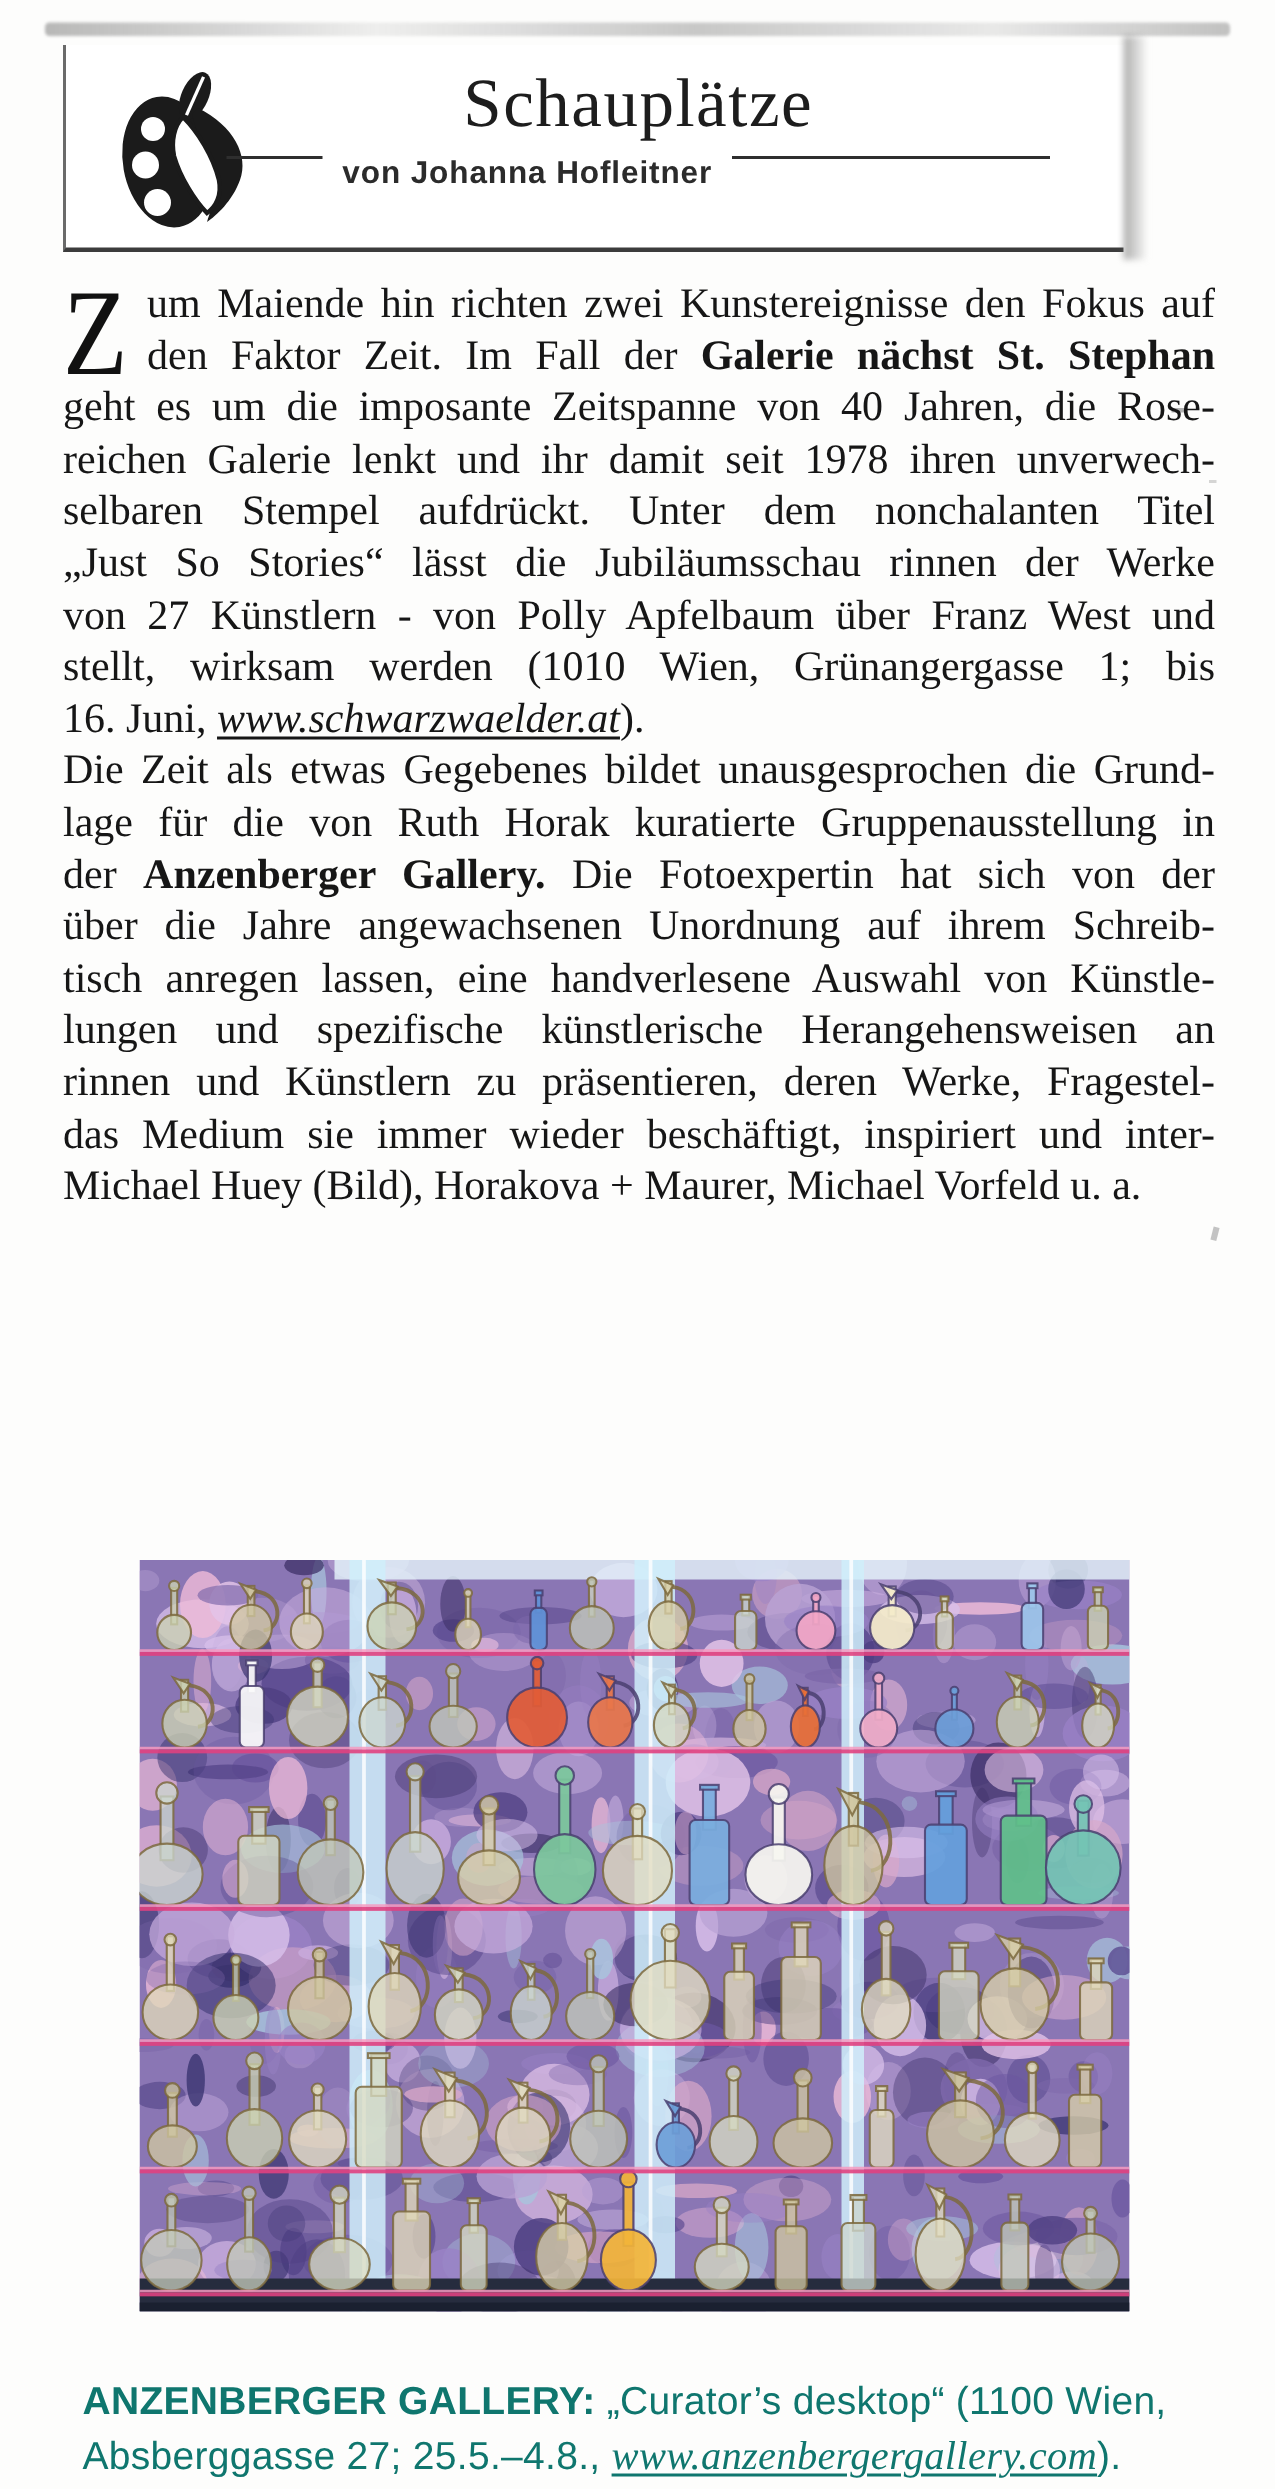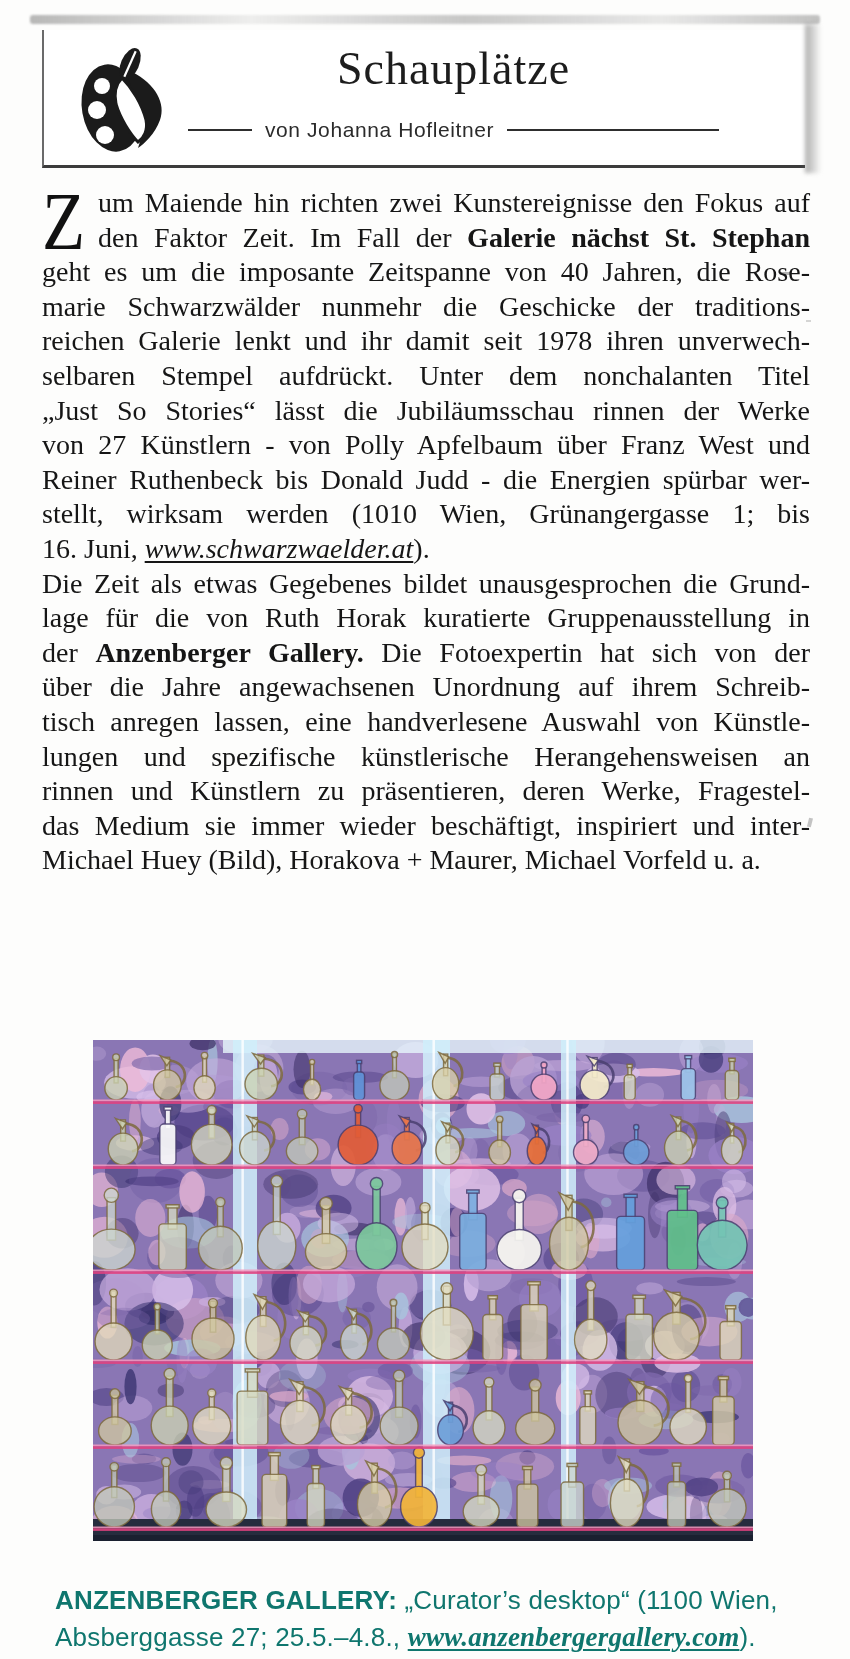--- a/index.html
+++ b/index.html
@@ -10,29 +10,29 @@
   
   .scan-top{position:absolute;left:30px;top:15px;width:790px;height:9px;border-radius:3px;
     background:linear-gradient(90deg,rgba(115,115,115,.50),rgba(170,170,170,.18) 28%,rgba(125,125,125,.42) 55%,rgba(160,160,160,.22) 80%,rgba(120,120,120,.45));
     filter:blur(1.2px);}
   .speck{position:absolute;background:#8a8a8a;opacity:.65;}
   .speck.s1{left:781px;top:272px;width:10px;height:3px;}
   .speck.s2{left:806px;top:320px;width:5px;height:2px;opacity:.35;}
   .speck.s3{left:808px;top:818px;width:4px;height:9px;transform:rotate(14deg);opacity:.5;}
 
   
-  #header-box{position:absolute;left:42px;top:30px;width:763px;height:138px;background:#fff;
+  #header-box{position:absolute;left:42px;top:30px;width:707px;height:138px;background:#fff;
     border-bottom:3px solid #3c3c3c;border-left:2px solid #6a6a6a;box-sizing:border-box;}
   #header-box::after{content:'';position:absolute;right:-15px;top:-6px;bottom:-8px;width:15px;
     background:linear-gradient(90deg,rgba(105,105,105,.55),rgba(190,190,190,.12));filter:blur(2px);}
   #header-inner{position:absolute;inset:0;padding-left:58px;}
   #palette-wrap{position:absolute;left:28px;top:12px;width:100px;height:115px;}
   .col-title{margin-top:12px;text-align:center;font-size:46px;letter-spacing:1px;color:#1d1d1d;
     font-family:"Liberation Serif",serif;font-weight:500;}
-  .byline-row{display:flex;align-items:center;justify-content:center;margin-top:23px;gap:13px;}
+  .byline-row{display:flex;align-items:flex-start;justify-content:center;margin-top:9px;gap:13px;font-weight:bold;}
   .rule{border-top:2.2px solid #2e2e2e;height:0;}
   .rule.left{width:64px;}
   .rule.right{width:212px;}
   .byline{font-family:"Liberation Sans",sans-serif;font-size:21px;color:#2b2b2b;letter-spacing:.6px;}
 
   
   #article{position:absolute;left:42px;top:186px;width:768px;font-size:28px;line-height:34.6px;}
   .tline{text-align:justify;text-align-last:justify;white-space:nowrap0;}
   .tline.end{text-align-last:left;}
   .tline.indent{padding-left:56px;}
@@ -41,21 +41,21 @@
   .r-b{font-weight:700;}
   .r-l{font-style:italic;text-decoration:underline;text-decoration-thickness:1.6px;text-underline-offset:3px;}
 
   
   #figure{position:absolute;left:93px;top:1040px;width:660px;height:501px;}
   #figure svg{display:block;}
 
   
   #caption{position:absolute;left:55px;top:1582px;width:730px;
     font-family:"Liberation Sans",sans-serif;font-size:26px;line-height:37px;color:#0f766e;letter-spacing:.2px;}
-  #caption .r-l{font-family:"Liberation Serif",serif;font-size:27px;font-weight:bold;}
+  #caption .r-l{font-family:"Liberation Serif",serif;font-size:27px;}
 </style>
 </head>
 <body>
 
 <div id="page">
 
   <div class="scan-top"></div>
   <div class="speck s1"></div>
   <div class="speck s2"></div>
   <div class="speck s3"></div>
@@ -89,26 +89,24 @@
         <div class="rule right"></div>
       </div>
     </div>
   </div>
 
   <div id="article">
       <span class="drop-cap">Z</span>
       <div class="tline indent"><span>um Maiende hin richten zwei Kunstereignisse den Fokus auf</span></div>
       <div class="tline indent"><span>den Faktor Zeit. Im Fall der </span><span class="r-b">Galerie nächst St. Stephan</span></div>
       <div class="tline"><span>geht es um die imposante Zeitspanne von 40 Jahren, die Rose-</span></div>
-      <div class="tline"><span>marie Schwarzwälder nunmehr die Geschicke der traditions-</span></div>
       <div class="tline"><span>reichen Galerie lenkt und ihr damit seit 1978 ihren unverwech-</span></div>
       <div class="tline"><span>selbaren Stempel aufdrückt. Unter dem nonchalanten Titel</span></div>
       <div class="tline"><span>„Just So Stories“ lässt die Jubiläumsschau rinnen der Werke</span></div>
       <div class="tline"><span>von 27 Künstlern - von Polly Apfelbaum über Franz West und</span></div>
-      <div class="tline"><span>Reiner Ruthenbeck bis Donald Judd - die Energien spürbar wer-</span></div>
       <div class="tline"><span>stellt, wirksam werden (1010 Wien, Grünangergasse 1; bis</span></div>
       <div class="tline end"><span>16. Juni, </span><span class="r-l">www.schwarzwaelder.at</span><span>).</span></div>
       <div class="tline"><span>Die Zeit als etwas Gegebenes bildet unausgesprochen die Grund-</span></div>
       <div class="tline"><span>lage für die von Ruth Horak kuratierte Gruppenausstellung in</span></div>
       <div class="tline"><span>der </span><span class="r-b">Anzenberger Gallery.</span><span> Die Fotoexpertin hat sich von der</span></div>
       <div class="tline"><span>über die Jahre angewachsenen Unordnung auf ihrem Schreib-</span></div>
       <div class="tline"><span>tisch anregen lassen, eine handverlesene Auswahl von Künstle-</span></div>
       <div class="tline"><span>lungen und spezifische künstlerische Herangehensweisen an</span></div>
       <div class="tline"><span>rinnen und Künstlern zu präsentieren, deren Werke, Fragestel-</span></div>
       <div class="tline"><span>das Medium sie immer wieder beschäftigt, inspiriert und inter-</span></div>

